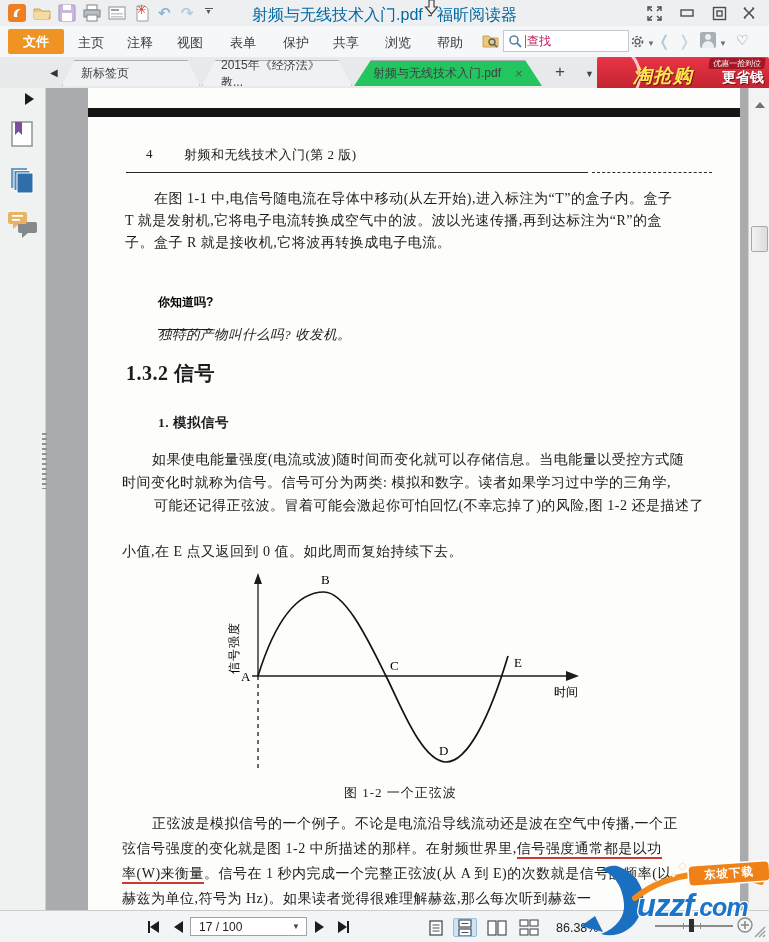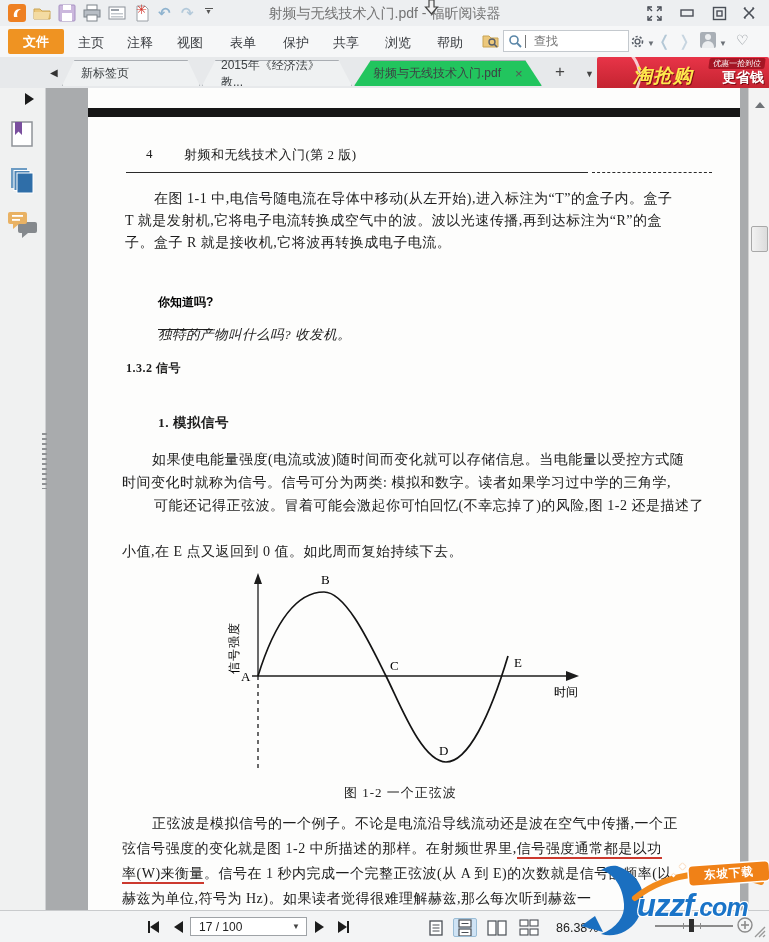--- a/index.html
+++ b/index.html
@@ -3,32 +3,32 @@
 <meta charset="utf-8">
 <style>
   html,body{margin:0;padding:0;}
   .app{position:relative;width:769px;height:942px;overflow:hidden;background:#a9abad;
        font-family:"Liberation Sans","DejaVu Sans",sans-serif;-webkit-font-smoothing:antialiased;}
   .abs{position:absolute;}
 
   
   .titlebar{position:absolute;left:0;top:0;width:769px;height:26px;background:#edeff1;border-bottom:1px solid #d9dbdd;}
   .qa-icon{position:absolute;top:4px;width:18px;height:18px;}
-  .titlebar-title{position:absolute;left:0;top:5px;width:100%;text-align:center;font-size:14px;color:#737373;}
+  .titlebar-title{position:absolute;left:0;top:5px;width:100%;text-align:center;font-size:16px;color:#0369a1;}
   .winbtn{position:absolute;top:4px;width:18px;height:18px;display:flex;align-items:center;justify-content:center;}
   .cursor-arrow{position:absolute;left:424px;top:0;}
 
   
   .menubar{position:absolute;left:0;top:26px;width:769px;height:31px;background:#f6f7f8;border-bottom:1px solid #e2e4e6;}
   .file-btn{position:absolute;left:8px;top:3px;width:56px;height:25px;background:#ef9322;color:#fff;
             font-weight:bold;font-size:13px;display:flex;align-items:center;justify-content:center;border-radius:2px;}
   .menu-item{position:absolute;top:8px;font-size:13px;color:#3a3d41;}
   .search-box{position:absolute;left:503px;top:4px;width:124px;height:20px;background:#fff;border:1px solid #c4c9ce;
               display:flex;align-items:center;font-size:12px;color:#444;}
-  .search-box input{border:none;outline:none;width:80px;font-size:12px;color:#737373;background:transparent;padding:0;margin-left:7px;}
+  .search-box input{border:none;outline:none;width:80px;font-size:12px;color:#be185d;background:transparent;padding:0;}
   .caret-line{width:1px;height:13px;background:#777;margin-right:1px;}
   .mini-caret{font-size:8px;color:#6b7076;}
 
   
   .tabbar{position:absolute;left:0;top:57px;width:769px;height:31px;background:#e7e9eb;border-bottom:2px solid #ffffff;}
   .tab{position:absolute;top:3px;height:26px;font-size:12px;color:#3c4043;display:flex;align-items:center;
        border:1px solid #a9adb2;border-bottom:none;border-radius:9px 9px 0 0;background:#eff1f2;
        clip-path:polygon(0 100%,9% 0,91% 0,100% 100%);padding:0 18px;box-sizing:border-box;}
   .tab.active{background:#22c55e;z-index:3;}
   .tab-close{margin-left:14px;font-size:13px;color:#555;}
@@ -284,21 +284,21 @@
       <div class="rule"></div>
       <div class="rule-dash"></div>
 
       <div class="pline" style="left:66px;top:102px;">在图 1-1 中,电信号随电流在导体中移动(从左开始),进入标注为“T”的盒子内。盒子</div>
       <div class="pline" style="left:37px;top:124px;">T 就是发射机,它将电子电流转换成空气中的波。波以光速传播,再到达标注为“R”的盒</div>
       <div class="pline" style="left:37px;top:146px;">子。盒子 R 就是接收机,它将波再转换成电子电流。</div>
 
       <div class="callout-title" style="left:70px;top:182px;">你知道吗?</div>
       <div class="pline callout-line" style="left:70px;top:230px;margin-top:8px;">独特的产物叫什么吗? 收发机。</div>
 
-      <div class="pline" style="left:38px;top:272px;font-size:12px;font-weight:bold;">1.3.2  信号</div>
+      <div class="pline" style="left:38px;top:272px;font-size:20px;font-weight:bold;">1.3.2  信号</div>
       <div class="pline" style="left:70px;top:326px;font-size:13.5px;font-weight:bold;">1. 模拟信号</div>
 
       <div class="pline" style="left:64px;top:363px;">如果使电能量强度(电流或波)随时间而变化就可以存储信息。当电能量以受控方式随</div>
       <div class="pline" style="left:34px;top:386px;">时间变化时就称为信号。信号可分为两类: 模拟和数字。读者如果学习过中学的三角学,</div>
       <div class="pline" style="left:34px;top:409px;margin-left:32px;">可能还记得正弦波。冒着可能会激起你可怕回忆(不幸忘掉了)的风险,图 1-2 还是描述了</div>
       <div class="pline" style="left:34px;top:455px;">小值,在 E 点又返回到 0 值。如此周而复始持续下去。</div>
 
       <svg class="abs" style="left:130px;top:482px;" width="385" height="205" viewBox="0 0 385 205" font-family="Liberation Serif, DejaVu Serif, serif">
         <line x1="40" y1="12" x2="40" y2="106" stroke="#1c1c1c" stroke-width="1.3"></line>
         <line x1="40" y1="106" x2="40" y2="200" stroke="#1c1c1c" stroke-width="1.3" stroke-dasharray="4 4"></line>

